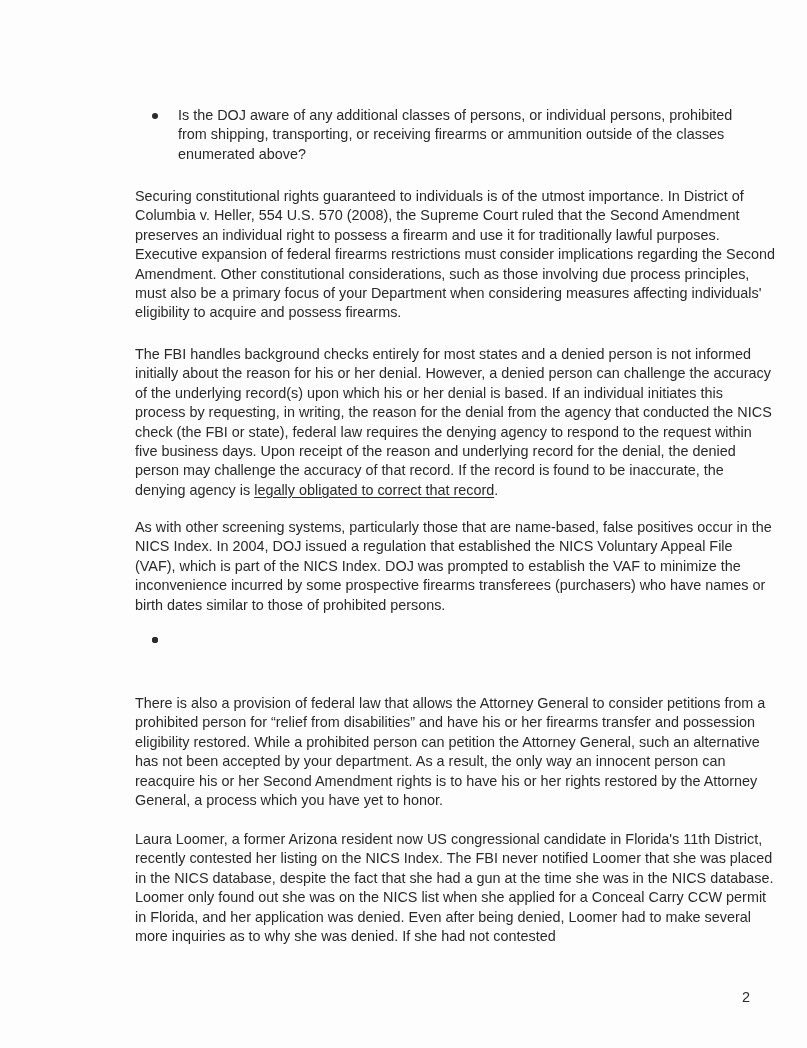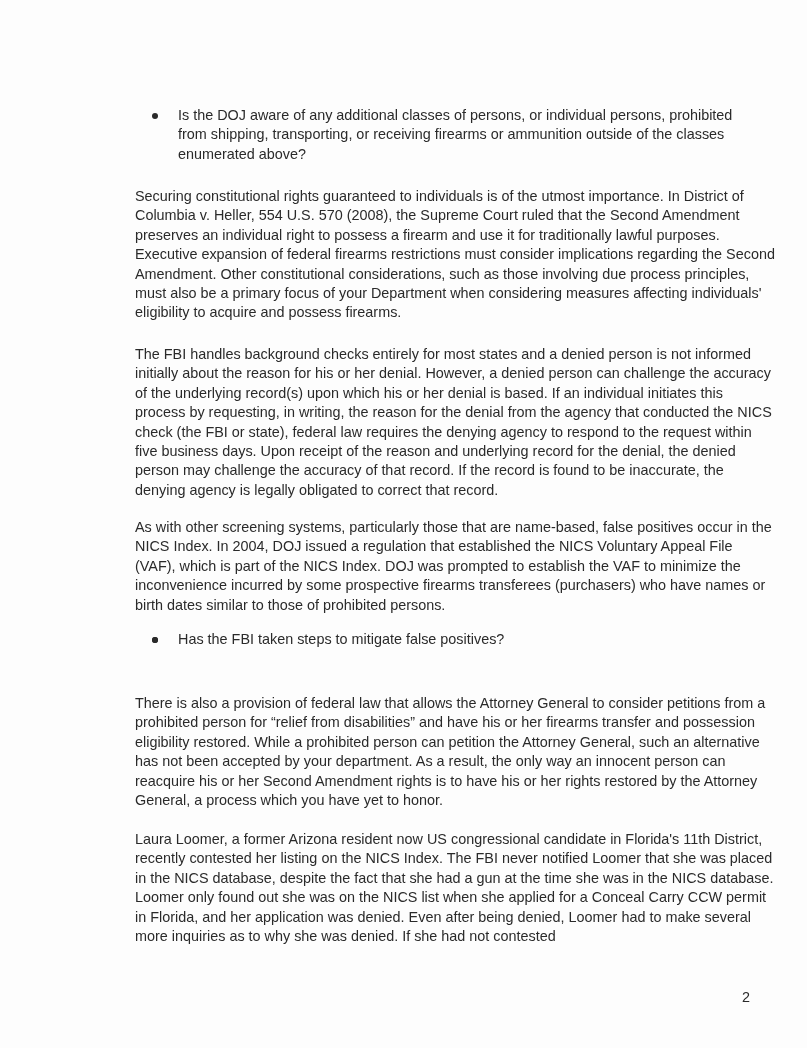--- a/index.html
+++ b/index.html
@@ -45,20 +45,21 @@
     .bullet-list li .dot {
       position: absolute;
       left: 1px;
       top: 7px;
       width: 6px;
       height: 6px;
       border-radius: 50%;
       background: #2a2a2a;
     }
     .underlined {
+      text-decoration: underline;
       text-underline-offset: 2px;
     }
     .page-number {
       position: absolute;
       left: 706px;
       top: 988px;
       font-size: 14.4px;
     }
   </style>
 </head>
@@ -78,21 +79,20 @@
   <p class="block" style="top:345px;"><span>The FBI handles background checks entirely for most states and a denied person is not informed initially about the reason for his or her denial. However, a denied person can challenge the accuracy of the underlying record(s) upon which his or her denial is based. If an individual initiates this process by requesting, in writing, the reason for the denial from the agency that conducted the NICS check (the FBI or state), federal law requires the denying agency to respond to the request within five business days. Upon receipt of the reason and underlying record for the denial, the denied person may challenge the accuracy of that record. If the record is found to be inaccurate, the denying agency is </span><span class="underlined">legally obligated to correct that record</span><span>.</span></p>
 
   <p class="block" style="top:518px;">As with other screening systems, particularly those that are name-based, false positives occur in the NICS Index. In 2004, DOJ issued a regulation that established the NICS Voluntary Appeal File (VAF), which is part of the NICS Index. DOJ was prompted to establish the VAF to minimize the inconvenience incurred by some prospective firearms transferees (purchasers) who have names or birth dates similar to those of prohibited persons.</p>
 
   <ul class="bullet-list" style="top:630px;">
     <li>
       <span class="dot"></span>
     </li>
     <li>
       <span class="dot"></span>
-      <span>Has the FBI taken steps to mitigate false positives?</span>
     </li>
   </ul>
 
   <p class="block" style="top:694px;">There is also a provision of federal law that allows the Attorney General to consider petitions from a prohibited person for “relief from disabilities” and have his or her firearms transfer and possession eligibility restored. While a prohibited person can petition the Attorney General, such an alternative has not been accepted by your department. As a result, the only way an innocent person can reacquire his or her Second Amendment rights is to have his or her rights restored by the Attorney General, a process which you have yet to honor.</p>
 
   <p class="block" style="top:830px;">Laura Loomer, a former Arizona resident now US congressional candidate in Florida's 11th District, recently contested her listing on the NICS Index. The FBI never notified Loomer that she was placed in the NICS database, despite the fact that she had a gun at the time she was in the NICS database. Loomer only found out she was on the NICS list when she applied for a Conceal Carry CCW permit in Florida, and her application was denied. Even after being denied, Loomer had to make several more inquiries as to why she was denied. If she had not contested</p>
 
   <div class="page-number">2</div>
 
 </div>

